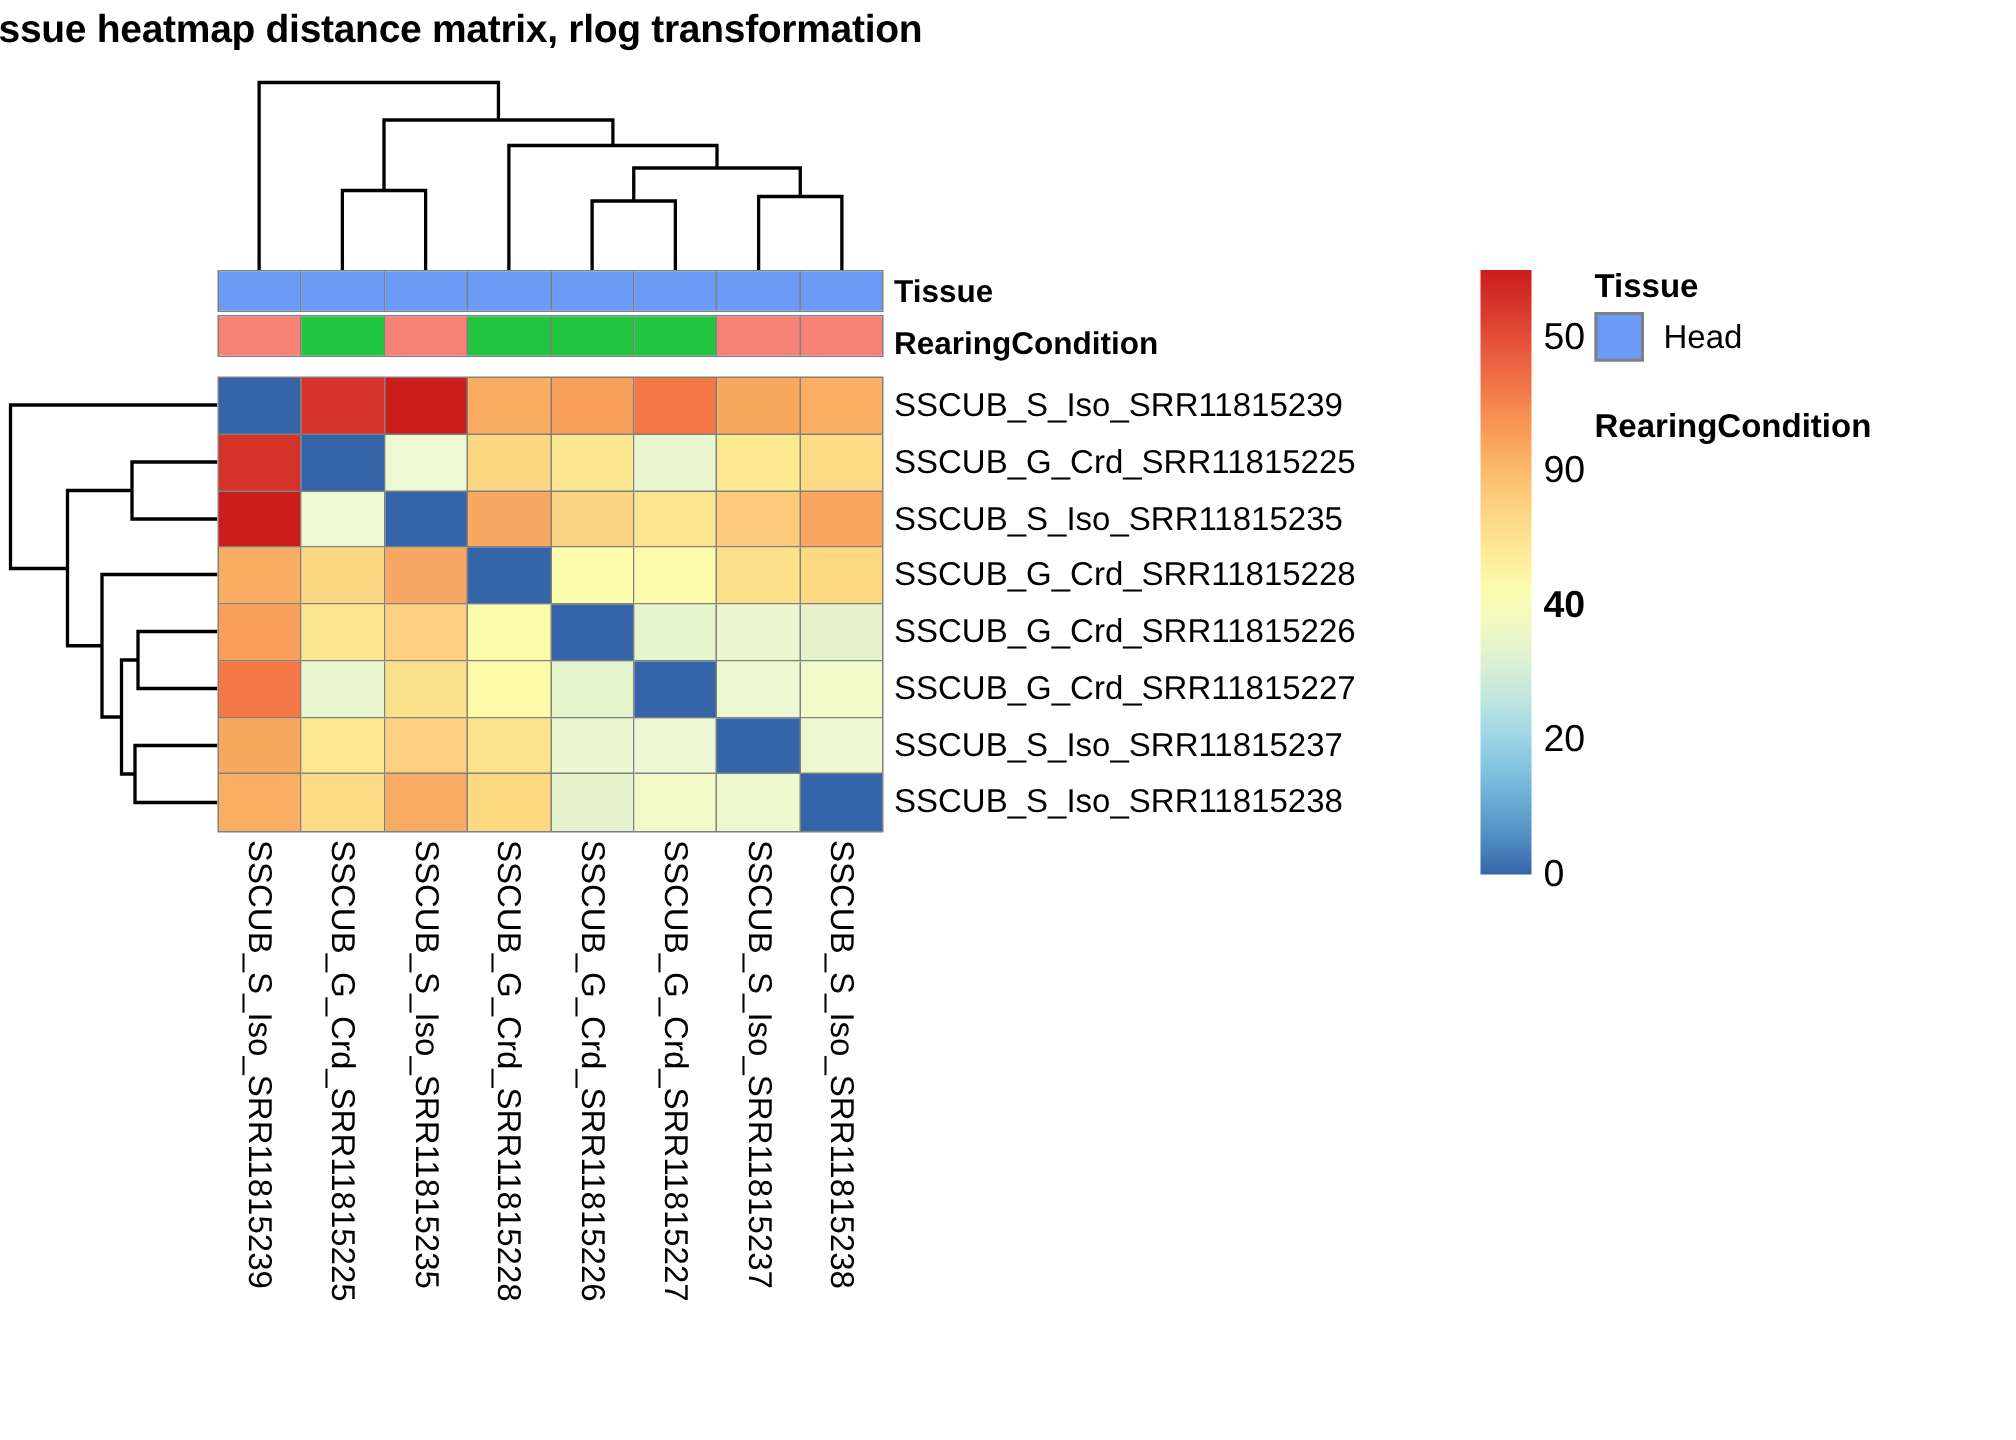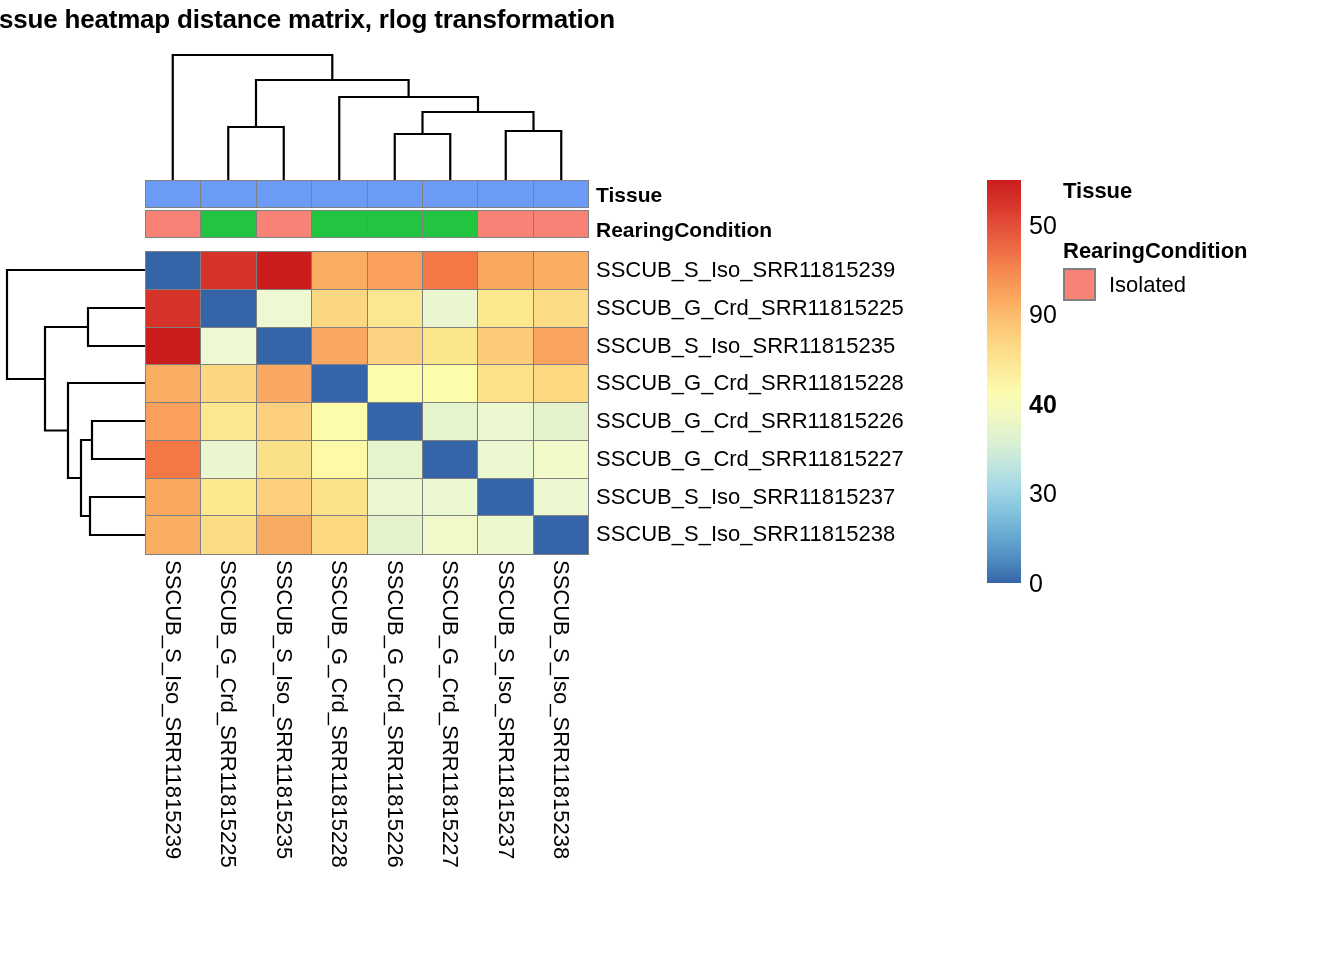--- a/index.html
+++ b/index.html
@@ -377,27 +377,27 @@
       <div class="collabel-slot">
         <div class="collabel">SSCUB_S_Iso_SRR11815238</div>
       </div>
     </div>
 
   <div id="colorbar-wrap">
     <div id="colorbar" style="background: linear-gradient(rgb(204, 29, 29), rgb(215, 52, 44), rgb(228, 81, 59), rgb(239, 109, 69), rgb(246, 141, 82), rgb(250, 168, 95), rgb(252, 195, 116), rgb(253, 217, 135), rgb(253, 235, 153), rgb(252, 252, 176), rgb(240, 248, 195), rgb(220, 241, 210), rgb(193, 230, 221), rgb(162, 215, 230), rgb(132, 195, 222), rgb(104, 169, 210), rgb(79, 140, 192), rgb(53, 101, 168));"></div>
   <div class="cb-tick" style="top: 44.7778px;">50</div>
       <div class="cb-tick" style="top: 134.333px;">90</div>
       <div class="cb-tick" style="top: 223.889px; font-weight: bold;">40</div>
-      <div class="cb-tick" style="top: 313.444px;">30</div>
+      <div class="cb-tick" style="top: 313.444px;">20</div>
       <div class="cb-tick" style="top: 403px;">0</div>
     </div>
 
   <div id="legend-block">
       <div class="legend-title">Tissue</div>
+      <div class="legend-entry">
+        <div class="legend-swatch" style="background: rgb(107, 155, 247);"></div>
+        <div class="legend-label">Head</div>
+      </div>
       <div class="legend-gap"></div>
       <div class="legend-title">RearingCondition</div>
-      <div class="legend-entry">
-        <div class="legend-swatch" style="background: rgb(249, 130, 118);"></div>
-        <div class="legend-label">Isolated</div>
-      </div>
     </div>
 
 </div>
 
 </body></html>

